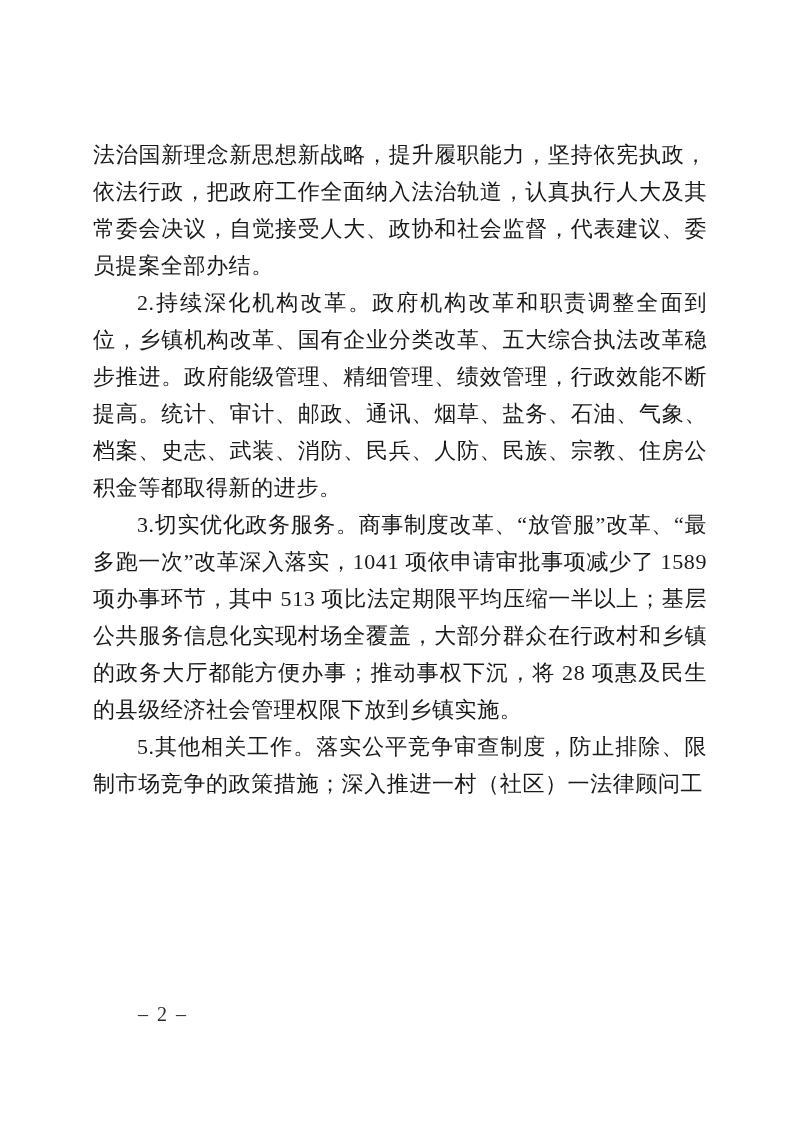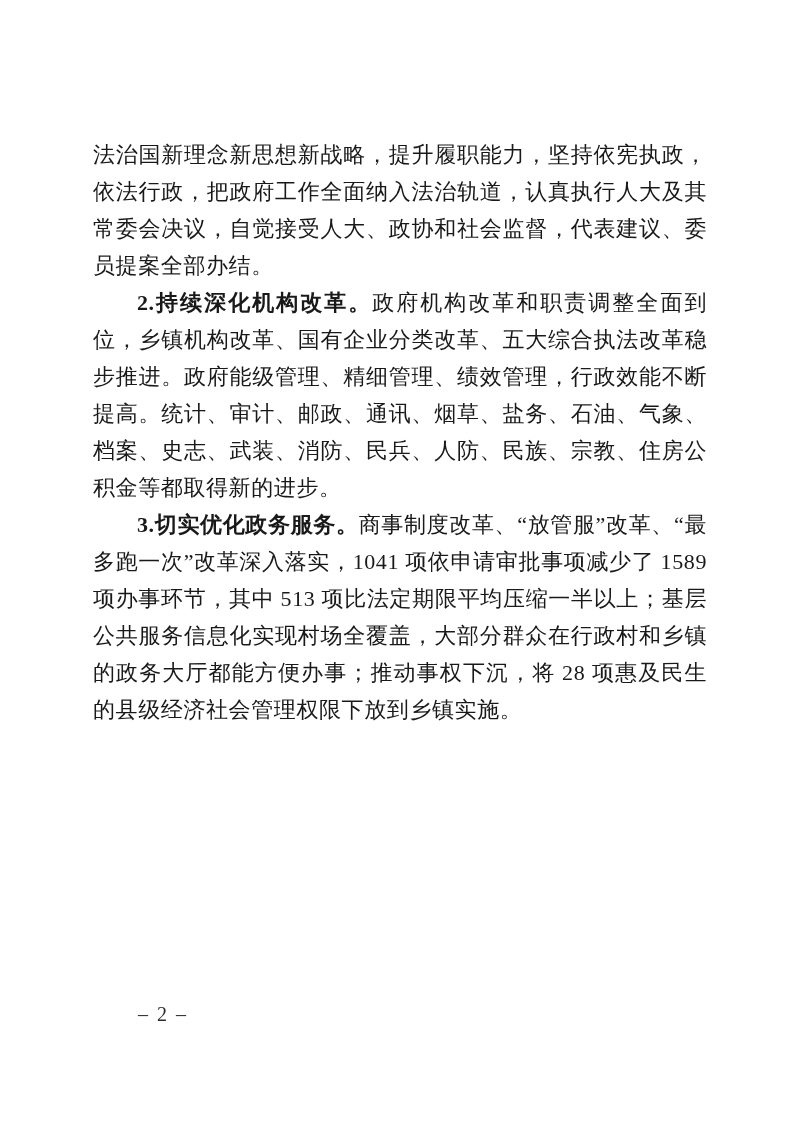--- a/index.html
+++ b/index.html
@@ -29,21 +29,21 @@
     line-height: 37px;
     text-align: justify;
     text-justify: inter-character;
     letter-spacing: 0.6px;
     word-break: break-all;
   }
   .para.indent {
     text-indent: 44px;
   }
   .lead {
-    font-weight: 700;
+    font-weight: 400;
   }
   .footer {
     position: absolute;
     left: 138px;
     top: 1002px;
     font-size: 20px;
     line-height: 24px;
     color: #2b2b2b;
     letter-spacing: 2px;
     font-family: "Liberation Serif", "DejaVu Serif", serif;
@@ -55,17 +55,18 @@
 <div class="page">
   <div class="content">
 
     <p class="para"><span class="text">法治国新理念新思想新战略，提升履职能力，坚持依宪执政，依法行政，把政府工作全面纳入法治轨道，认真执行人大及其常委会决议，自觉接受人大、政协和社会监督，代表建议、委员提案全部办结。</span></p>
 
     <p class="para indent"><span class="lead">2.持续深化机构改革。</span><span class="text">政府机构改革和职责调整全面到位，乡镇机构改革、国有企业分类改革、五大综合执法改革稳步推进。政府能级管理、精细管理、绩效管理，行政效能不断提高。统计、审计、邮政、通讯、烟草、盐务、石油、气象、档案、史志、武装、消防、民兵、人防、民族、宗教、住房公积金等都取得新的进步。</span></p>
 
     <p class="para indent"><span class="lead">3.切实优化政务服务。</span><span class="text">商事制度改革、“放管服”改革、“最多跑一次”改革深入落实，1041 项依申请审批事项减少了 1589 项办事环节，其中 513 项比法定期限平均压缩一半以上；基层公共服务信息化实现村场全覆盖，大部分群众在行政村和乡镇的政务大厅都能方便办事；推动事权下沉，将 28 项惠及民生的县级经济社会管理权限下放到乡镇实施。</span></p>
 
 
+    <p class="para indent"><span class="lead">5.其他相关工作。</span><span class="text">落实公平竞争审查制度，防止排除、限制市场竞争的政策措施；深入推进一村（社区）一法律顾问工</span></p>
 
   </div>
 
   <div class="footer">– 2 –</div>
 </div>
 
 </body></html>

